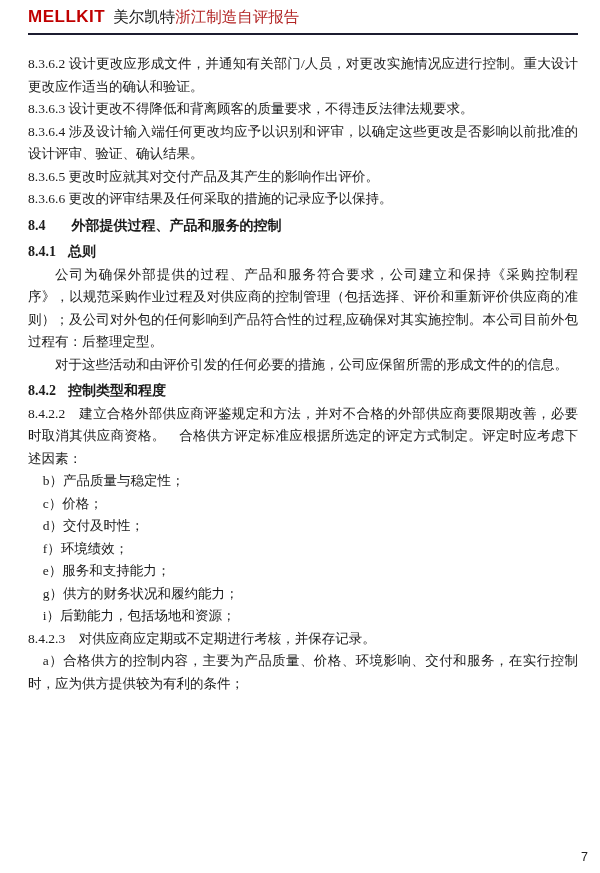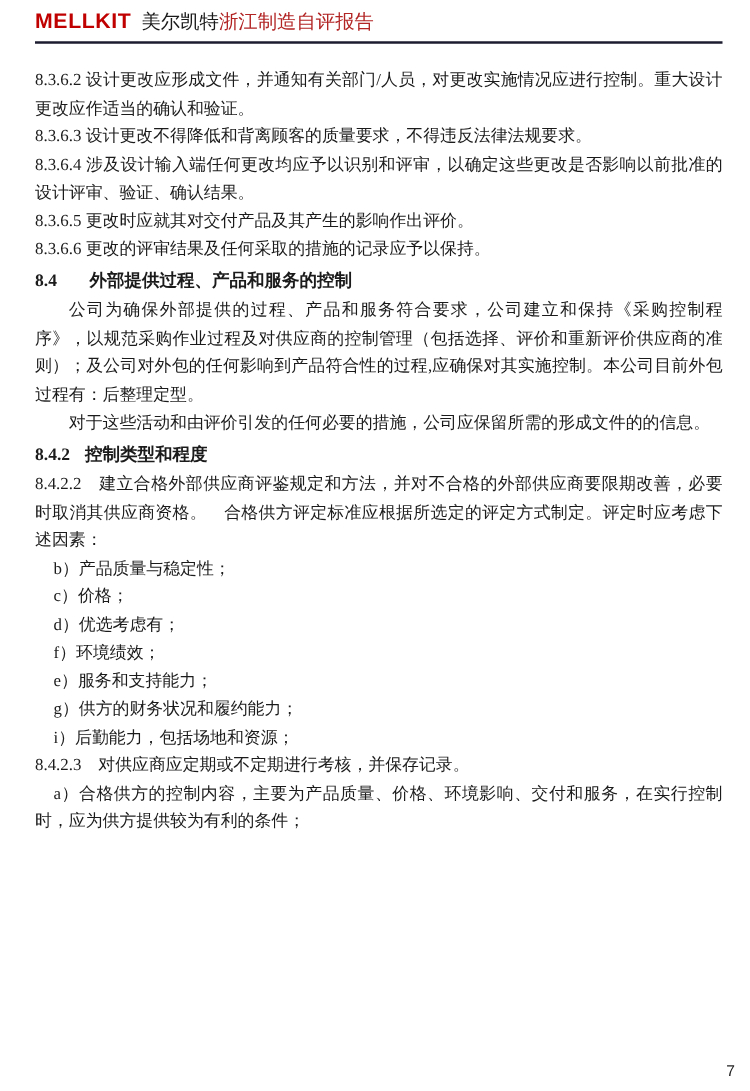--- a/index.html
+++ b/index.html
@@ -57,31 +57,32 @@
 
   <div class="doc-body">
     <p class="sec">8.3.6.2 设计更改应形成文件，并通知有关部门/人员，对更改实施情况应进行控制。重大设计更改应作适当的确认和验证。</p>
     <p class="sec">8.3.6.3 设计更改不得降低和背离顾客的质量要求，不得违反法律法规要求。</p>
     <p class="sec">8.3.6.4 涉及设计输入端任何更改均应予以识别和评审，以确定这些更改是否影响以前批准的设计评审、验证、确认结果。</p>
     <p class="sec">8.3.6.5 更改时应就其对交付产品及其产生的影响作出评价。</p>
     <p class="sec">8.3.6.6 更改的评审结果及任何采取的措施的记录应予以保持。</p>
 
     <p class="heading"><span class="h-num gap-wide">8.4</span><span>外部提供过程、产品和服务的控制</span></p>
 
+    <p class="heading"><span class="h-num gap">8.4.1</span><span>总则</span></p>
 
     <p class="para">公司为确保外部提供的过程、产品和服务符合要求，公司建立和保持《采购控制程序》，以规范采购作业过程及对供应商的控制管理（包括选择、评价和重新评价供应商的准则）；及公司对外包的任何影响到产品符合性的过程,应确保对其实施控制。本公司目前外包过程有：后整理定型。</p>
     <p class="para">对于这些活动和由评价引发的任何必要的措施，公司应保留所需的形成文件的的信息。</p>
 
     <p class="heading"><span class="h-num gap">8.4.2</span><span>控制类型和程度</span></p>
 
     <p class="sec">8.4.2.2　建立合格外部供应商评鉴规定和方法，并对不合格的外部供应商要限期改善，必要时取消其供应商资格。　合格供方评定标准应根据所选定的评定方式制定。评定时应考虑下述因素：</p>
 
     <p class="list-item">b）产品质量与稳定性；</p>
     <p class="list-item">c）价格；</p>
-    <p class="list-item">d）优选考虑有；</p>
+    <p class="list-item">d）交付及时性；</p>
     <p class="list-item">f）环境绩效；</p>
     <p class="list-item">e）服务和支持能力；</p>
     <p class="list-item">g）供方的财务状况和履约能力；</p>
     <p class="list-item">i）后勤能力，包括场地和资源；</p>
 
     <p class="sec">8.4.2.3　对供应商应定期或不定期进行考核，并保存记录。</p>
     <p class="list2">a）合格供方的控制内容，主要为产品质量、价格、环境影响、交付和服务，在实行控制时，应为供方提供较为有利的条件；</p>
   </div>
 
   <div class="page-number">7</div>

